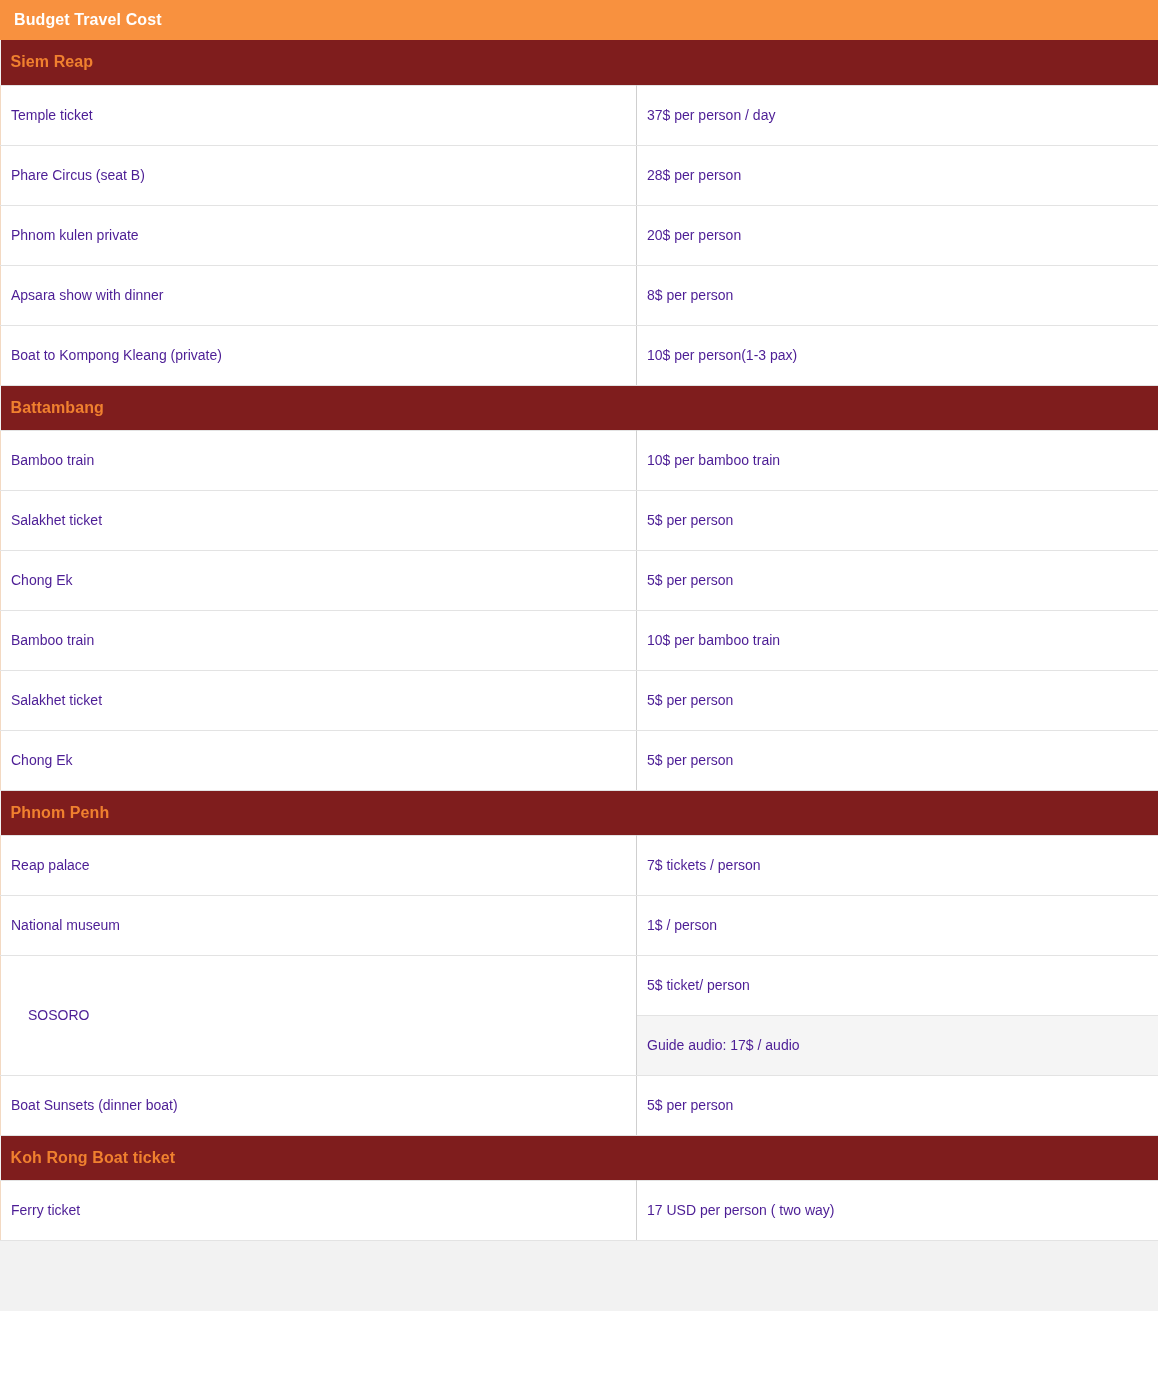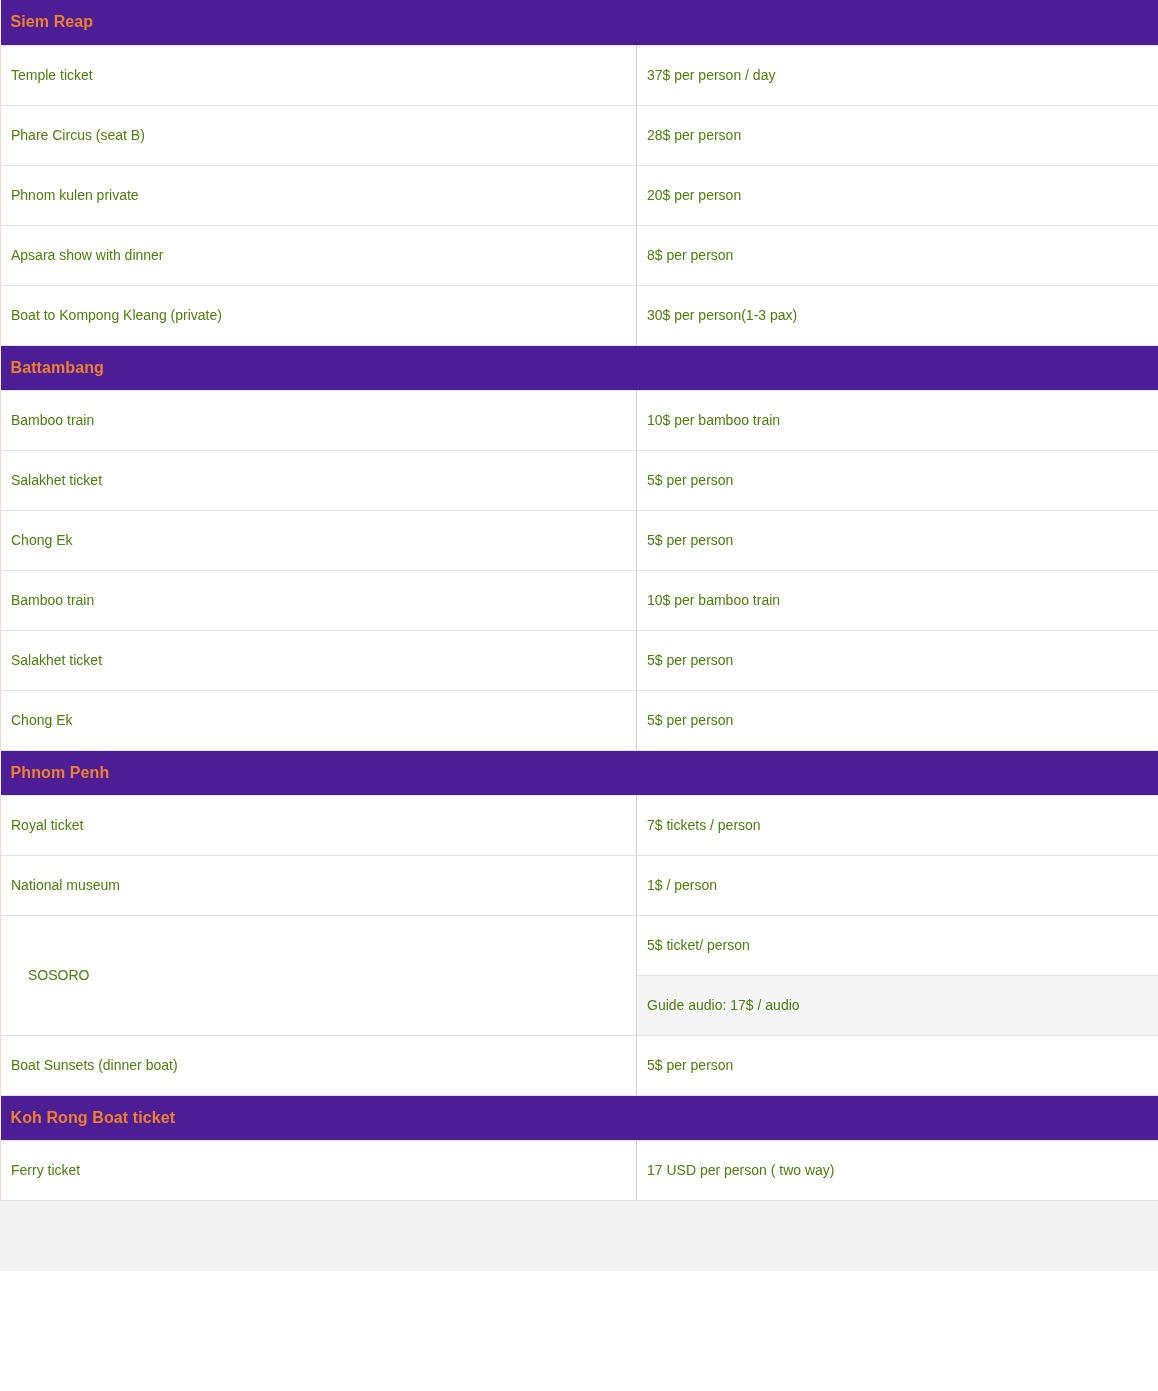--- a/index.html
+++ b/index.html
@@ -48,21 +48,21 @@
     width: 1158px;
     border-collapse: collapse;
     table-layout: fixed;
   }
 
   col.c-item  { width: 636px; }
   col.c-price { width: 522px; }
 
   
   tr.section-row > td {
-    background: #4c1d95;
+    background: #7f1d1d;
     border: none;
     padding: 13px 0 13px 10px;
     height: 45px;
     box-sizing: border-box;
   }
   .section-label {
     color: #f0802f;
     font-size: 16px;
     font-weight: bold;
     line-height: 1;
@@ -91,21 +91,21 @@
     margin-top: 8px;
   }
   tr.data-row > td.col-item.merged {
     border-bottom: 1px solid #e3e3e3;
     padding-left: 27px;
   }
   td.highlight {
     background: #f5f5f5 !important;
   }
   .cell-text {
-    color: #4d7c0f;
+    color: #4c1d95;
     font-size: 14px;
     line-height: 1.35;
     font-weight: normal;
   }
 
   
   tr.data-row.half > td {
     height: 60px;
   }
 
@@ -119,20 +119,23 @@
     height: 91px;
     background: #ffffff;
     width: 1158px;
   }
 </style>
 </head>
 <body>
 
 <div class="page">
 
+  <div class="title-bar">
+    <span class="title-text">Budget Travel Cost</span>
+  </div>
 
   <div class="sheet">
     <table class="cost-table">
       <colgroup>
         <col class="c-item">
         <col class="c-price">
       </colgroup>
       <tbody id="table-body">
           <tr class="section-row">
             <td colspan="2"><span class="section-label">Siem Reap</span></td>
@@ -148,21 +151,21 @@
           <tr class="data-row">
             <td class="col-item"><span class="cell-text">Phnom kulen private</span></td>
             <td class="col-price"><span class="cell-text">20$ per person</span></td>
           </tr>
           <tr class="data-row">
             <td class="col-item"><span class="cell-text">Apsara show with dinner</span></td>
             <td class="col-price"><span class="cell-text">8$ per person</span></td>
           </tr>
           <tr class="data-row">
             <td class="col-item"><span class="cell-text">Boat to Kompong Kleang (private)</span></td>
-            <td class="col-price"><span class="cell-text">30$ per person(1-3 pax)</span></td>
+            <td class="col-price"><span class="cell-text">10$ per person(1-3 pax)</span></td>
           </tr>
           <tr class="section-row">
             <td colspan="2"><span class="section-label">Battambang</span></td>
           </tr>
           <tr class="data-row">
             <td class="col-item"><span class="cell-text">Bamboo train</span></td>
             <td class="col-price"><span class="cell-text">10$ per bamboo train</span></td>
           </tr>
           <tr class="data-row">
             <td class="col-item"><span class="cell-text">Salakhet ticket</span></td>
@@ -181,21 +184,21 @@
             <td class="col-price"><span class="cell-text">5$ per person</span></td>
           </tr>
           <tr class="data-row">
             <td class="col-item"><span class="cell-text">Chong Ek</span></td>
             <td class="col-price"><span class="cell-text">5$ per person</span></td>
           </tr>
           <tr class="section-row">
             <td colspan="2"><span class="section-label">Phnom Penh</span></td>
           </tr>
           <tr class="data-row">
-            <td class="col-item"><span class="cell-text">Royal ticket</span></td>
+            <td class="col-item"><span class="cell-text">Reap palace</span></td>
             <td class="col-price"><span class="cell-text">7$ tickets / person</span></td>
           </tr>
           <tr class="data-row">
             <td class="col-item"><span class="cell-text">National museum</span></td>
             <td class="col-price"><span class="cell-text">1$ / person</span></td>
           </tr>
           <tr class="data-row">
             <td class="col-item merged" rowspan="2"><span class="cell-text">SOSORO</span></td>
             <td class="col-price"><span class="cell-text">5$ ticket/ person</span></td>
           </tr>

